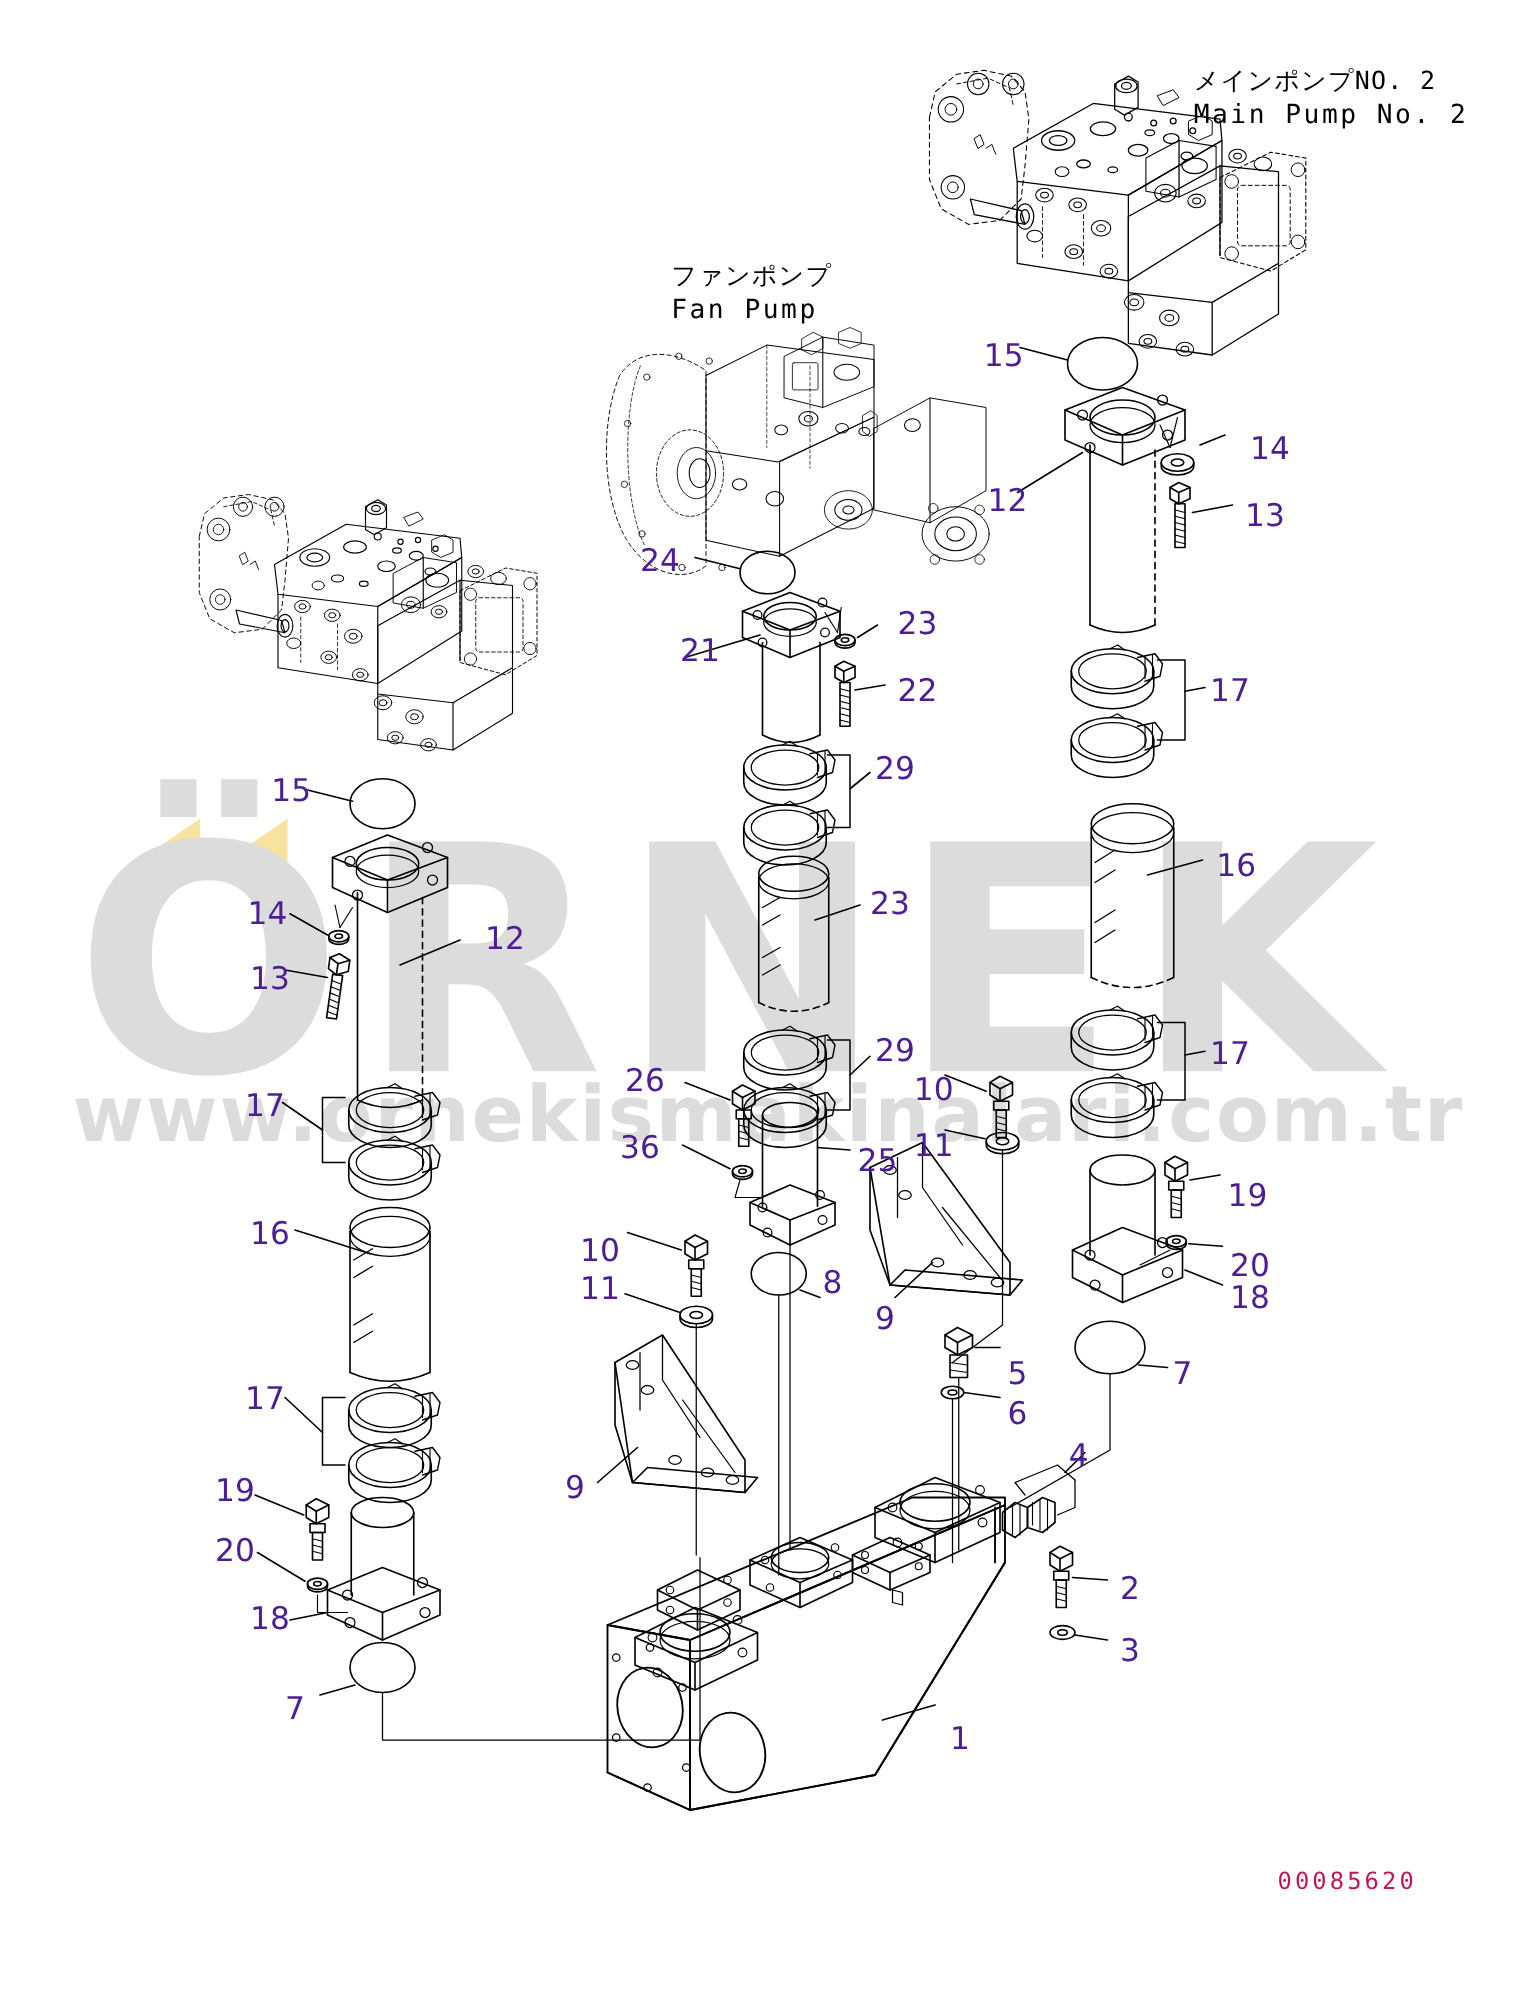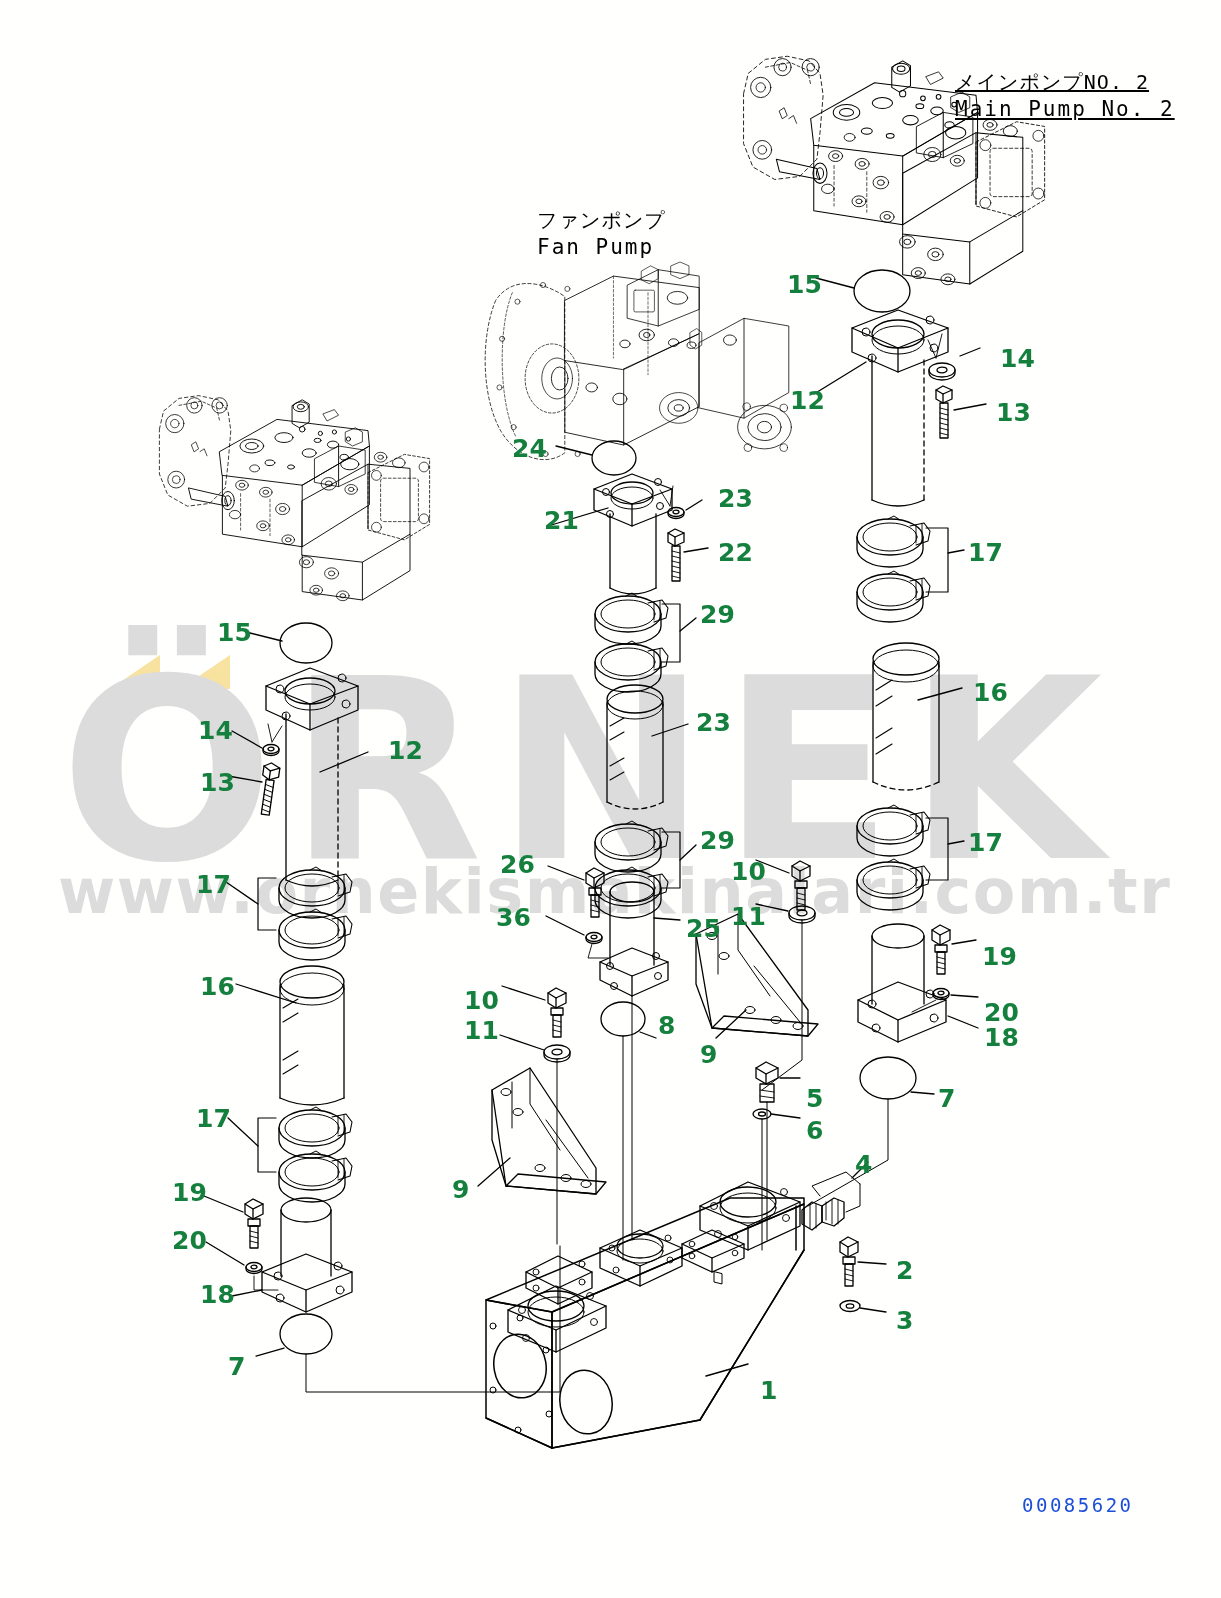--- a/index.html
+++ b/index.html
@@ -57,32 +57,32 @@
     font-family:"DejaVu Sans Mono","Liberation Mono",monospace;
     font-size:21px;
     letter-spacing:2px;
     line-height:1.28;
     white-space:nowrap;
   }
   .hdr .jp{font-size:20px;letter-spacing:1px;}
   
   .cn{
     position:absolute;z-index:30;
-    color:#15803d;
+    color:#4c1d95;
     font-family:"DejaVu Sans","Liberation Sans",sans-serif;
-    font-weight:bold;
+    font-weight:normal;
     font-size:25px;
     line-height:1;
     white-space:nowrap;
   }
   
   #code{
     position:absolute;z-index:20;
     left:1022px;top:1494px;
-    color:#1d4ed8;
+    color:#be185d;
     font-family:"DejaVu Sans Mono","Liberation Mono",monospace;
     font-size:19px;
     letter-spacing:2.5px;
     white-space:nowrap;
   }
 </style>
 </head>
 <body>
 
 <div id="page">
@@ -761,21 +761,21 @@
             <circle cx="786" cy="1218" r="3.5"></circle>
             <circle cx="718" cy="1234" r="3.5"></circle>
           </g>
       </g>
 
       <path d="M706 1376 L748 1364" stroke-width="1.4"></path>
     </g>
 
   </svg>
 
-  <div class="hdr" style="left:955px;top:70px;text-decoration:underline;">
+  <div class="hdr" style="left:955px;top:52px;">
     <div class="jp">メインポンプNO. 2</div>
     <div>Main Pump No. 2</div>
   </div>
   <div class="hdr" style="left:537px;top:208px;">
     <div class="jp">ファンポンプ</div>
     <div>Fan Pump</div>
   </div>
 
   <div id="callout-layer">
       <div class="cn" style="left: 760px; top: 1378px;">1</div>

